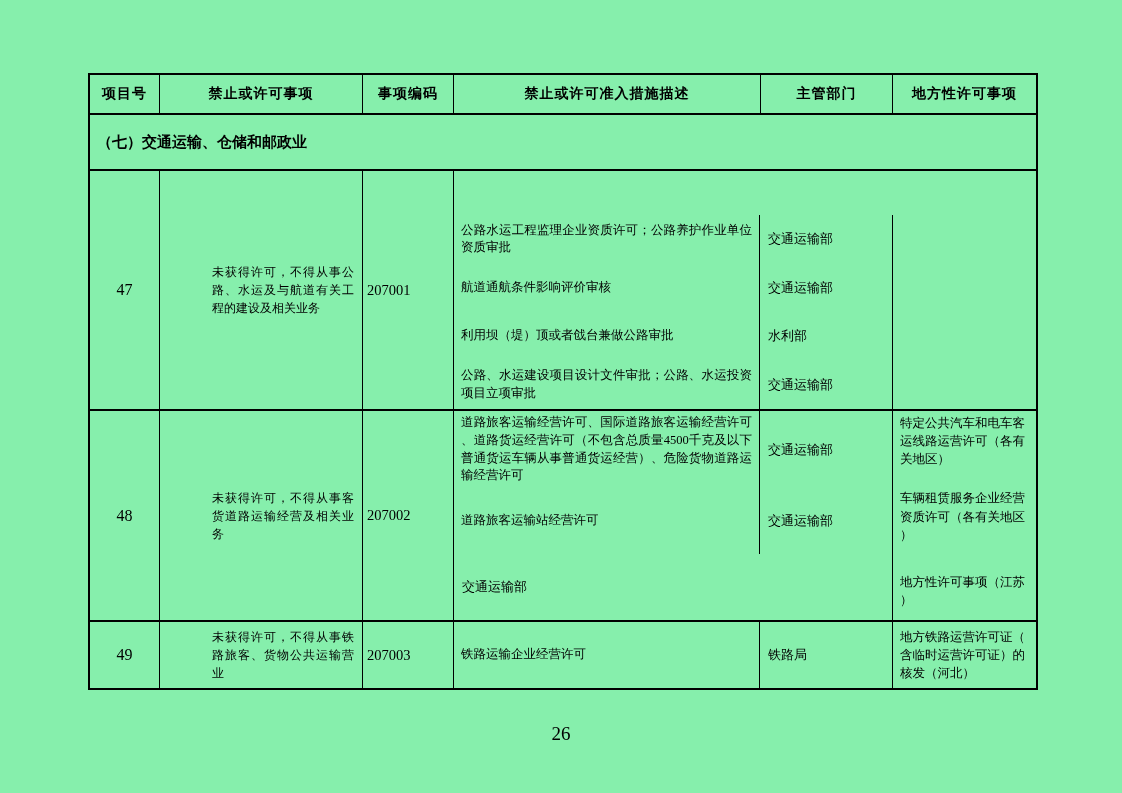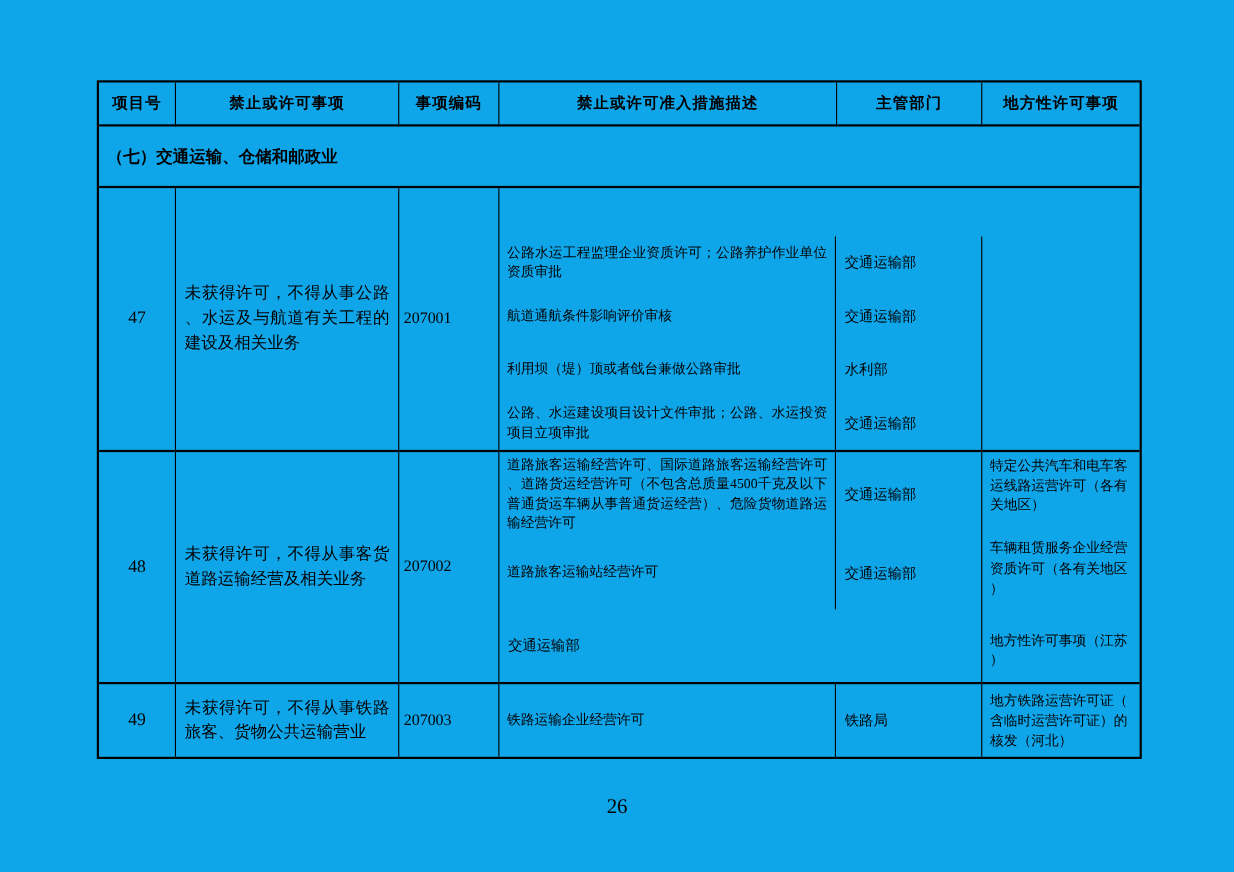--- a/index.html
+++ b/index.html
@@ -8,21 +8,21 @@
     background: #ffffff;
     color: #000000;
     font-family: "Liberation Serif", "DejaVu Serif", serif;
   }
   * { box-sizing: border-box; }
 
   .page {
     position: relative;
     width: 1122px;
     height: 793px;
-    background: #0ea5e9;
+    background: #86efac;
     overflow: hidden;
   }
 
   
   .doc-table {
     position: absolute;
     left: 88px;
     top: 73px;
     display: grid;
     grid-template-columns: 70px 203px 91px 307px 132px 143px;
@@ -72,25 +72,26 @@
   }
 
   
   .matter {
     display: flex;
     align-items: center;
     padding: 4px 8px;
   }
   .matter > span {
     width: 100%;
-    font-size: 15px;
+    font-size: 12px;
     line-height: 1.5;
     text-align: justify;
     line-break: anywhere;
     word-break: break-all;
+    margin-left: 44px;
   }
 
   
   .code {
     display: flex;
     align-items: center;
     padding: 2px 4px;
     font-size: 14.5px;
     font-family: Liberation Serif, serif;
   }

